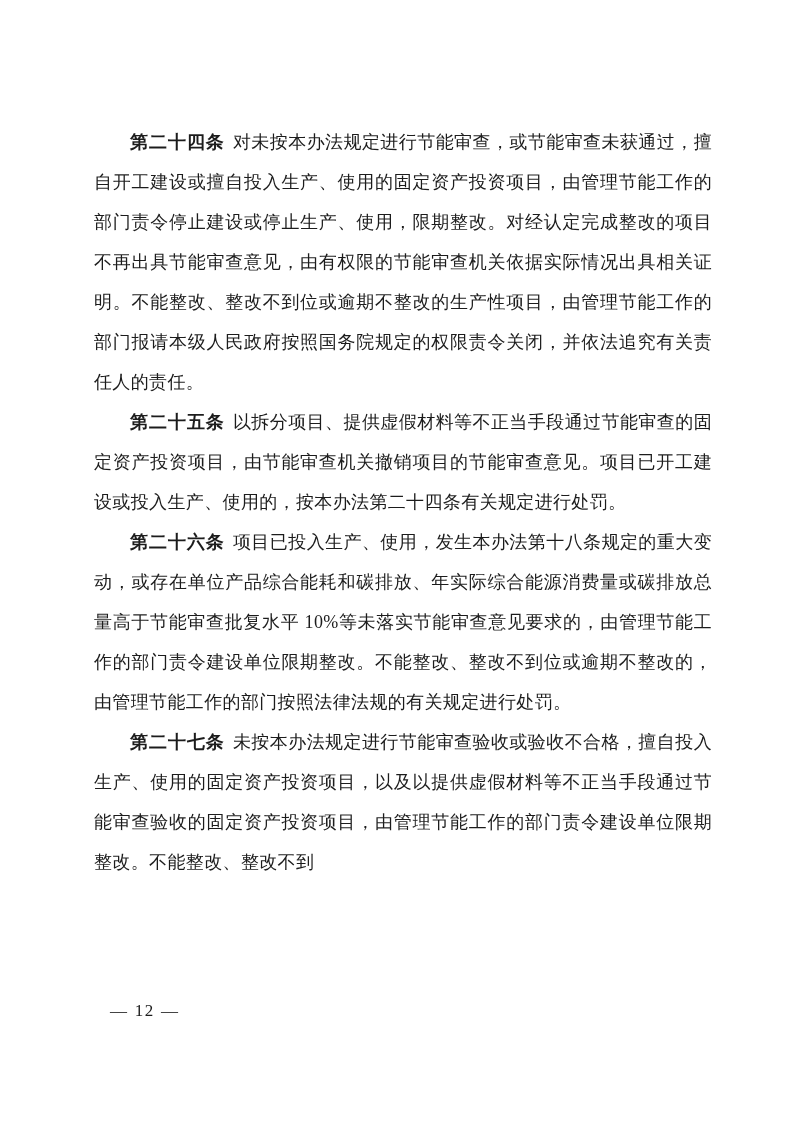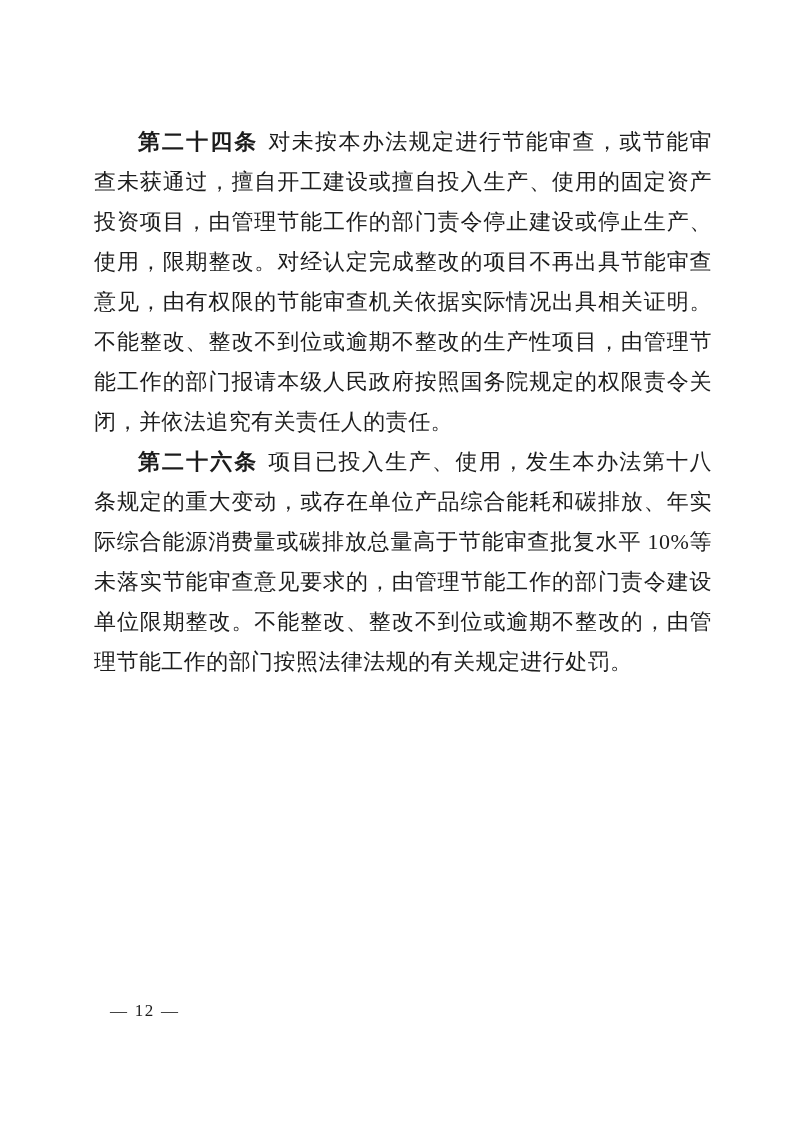--- a/index.html
+++ b/index.html
@@ -14,21 +14,21 @@
     background: #ffffff;
     overflow: hidden;
     font-family: "Liberation Serif", "DejaVu Serif", serif;
     color: #1c1c1c;
   }
   .text-block {
     position: absolute;
     left: 94px;
     top: 122px;
     width: 618px;
-    font-size: 22px;
+    font-size: 18px;
     line-height: 40px;
     text-align: justify;
     text-justify: inter-ideograph;
   }
   .article {
     margin: 0;
     padding: 0;
     text-indent: 2em;
   }
   .article-number {
@@ -51,22 +51,24 @@
   }
 </style>
 </head>
 <body>
 
 <div class="page">
   <div class="text-block">
 
     <p class="article"><span class="article-number">第二十四条</span><span class="article-text">对未按本办法规定进行节能审查，或节能审查未获通过，擅自开工建设或擅自投入生产、使用的固定资产投资项目，由管理节能工作的部门责令停止建设或停止生产、使用，限期整改。对经认定完成整改的项目不再出具节能审查意见，由有权限的节能审查机关依据实际情况出具相关证明。不能整改、整改不到位或逾期不整改的生产性项目，由管理节能工作的部门报请本级人民政府按照国务院规定的权限责令关闭，并依法追究有关责任人的责任。</span></p>
 
+    <p class="article"><span class="article-number">第二十五条</span><span class="article-text">以拆分项目、提供虚假材料等不正当手段通过节能审查的固定资产投资项目，由节能审查机关撤销项目的节能审查意见。项目已开工建设或投入生产、使用的，按本办法第二十四条有关规定进行处罚。</span></p>
 
     <p class="article"><span class="article-number">第二十六条</span><span class="article-text">项目已投入生产、使用，发生本办法第十八条规定的重大变动，或存在单位产品综合能耗和碳排放、年实际综合能源消费量或碳排放总量高于节能审查批复水平 10%等未落实节能审查意见要求的，由管理节能工作的部门责令建设单位限期整改。不能整改、整改不到位或逾期不整改的，由管理节能工作的部门按照法律法规的有关规定进行处罚。</span></p>
 
+    <p class="article"><span class="article-number">第二十七条</span><span class="article-text">未按本办法规定进行节能审查验收或验收不合格，擅自投入生产、使用的固定资产投资项目，以及以提供虚假材料等不正当手段通过节能审查验收的固定资产投资项目，由管理节能工作的部门责令建设单位限期整改。不能整改、整改不到</span></p>
 
   </div>
 
   <div class="footer">
     <span>— 12 —</span>
   </div>
 </div>
 
 </body></html>

